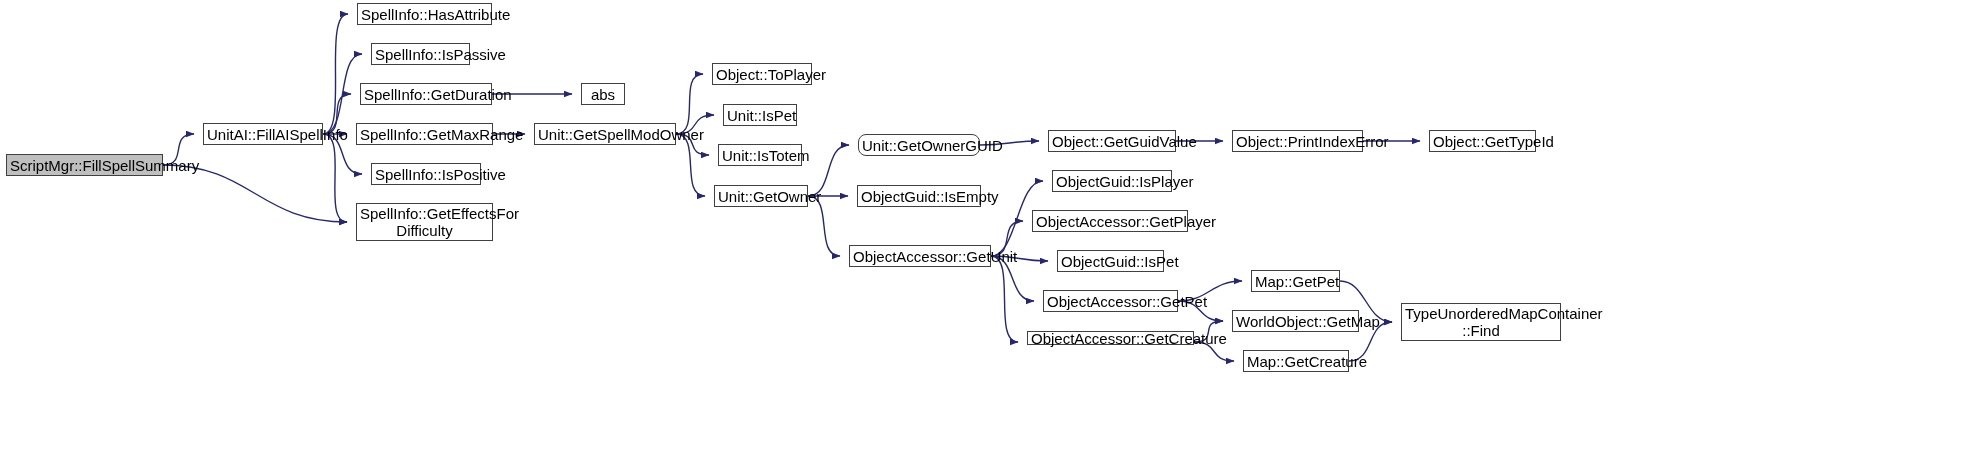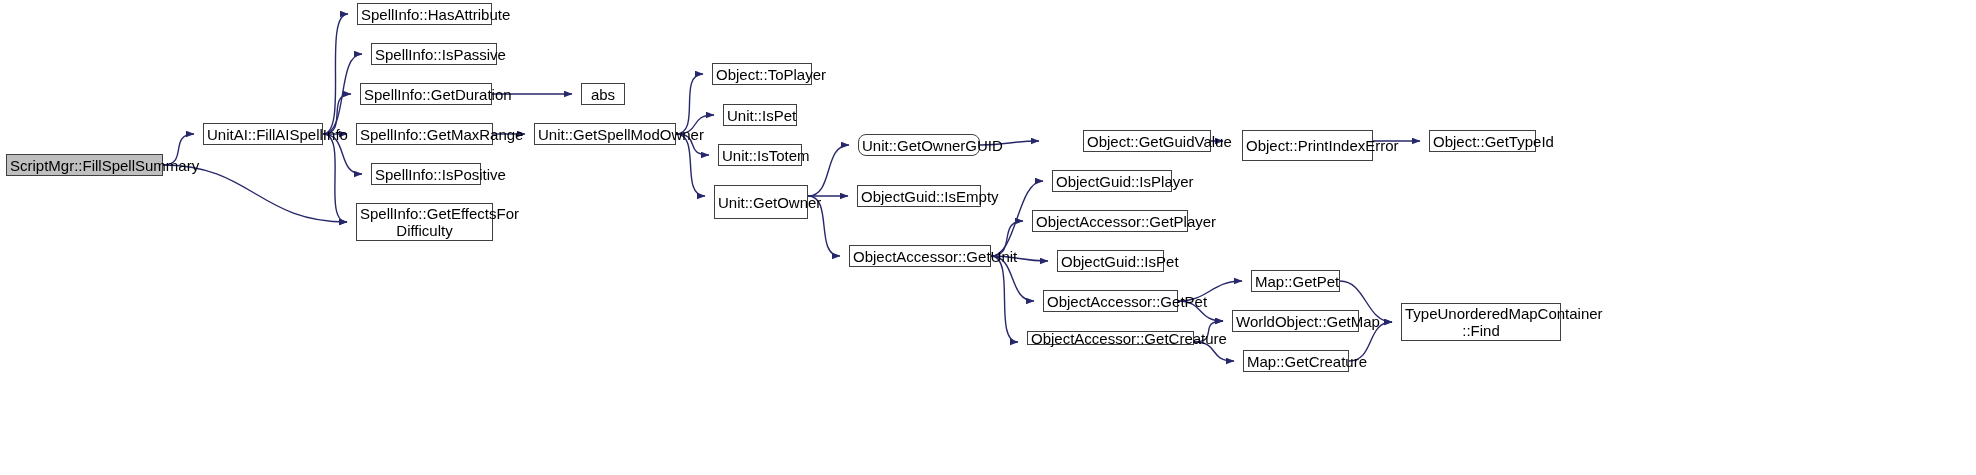--- a/index.html
+++ b/index.html
@@ -91,37 +91,37 @@
         <path d="M 1194 342 C 1220 342, 1197 321, 1223 321" fill="none" stroke="#27276b" stroke-width="1.4" marker-end="url(#arrowhead)"></path>
         <path d="M 1194 342 C 1220 342, 1208 361, 1234 361" fill="none" stroke="#27276b" stroke-width="1.4" marker-end="url(#arrowhead)"></path>
         <path d="M 1340 281 C 1366 281, 1366 322, 1392 322" fill="none" stroke="#27276b" stroke-width="1.4" marker-end="url(#arrowhead)"></path>
         <path d="M 1349 361 C 1375 361, 1366 322, 1392 322" fill="none" stroke="#27276b" stroke-width="1.4" marker-end="url(#arrowhead)"></path>
       </g>
   </svg>
   <div id="node-layer">
       <div class="gnode root" style="left: 6px; top: 154px; width: 157px; height: 22px;"><span class="nlabel">ScriptMgr::FillSpellSummary</span></div>
       <div class="gnode" style="left: 203px; top: 123px; width: 120px; height: 22px;"><span class="nlabel">UnitAI::FillAISpellInfo</span></div>
       <div class="gnode" style="left: 357px; top: 3px; width: 135px; height: 22px;"><span class="nlabel">SpellInfo::HasAttribute</span></div>
-      <div class="gnode" style="left: 371px; top: 43px; width: 126px; height: 22px;"><span class="nlabel">SpellInfo::IsPassive</span></div>
+      <div class="gnode" style="left: 371px; top: 43px; width: 99px; height: 22px;"><span class="nlabel">SpellInfo::IsPassive</span></div>
       <div class="gnode" style="left: 360px; top: 83px; width: 132px; height: 22px;"><span class="nlabel">SpellInfo::GetDuration</span></div>
       <div class="gnode" style="left: 356px; top: 123px; width: 137px; height: 22px;"><span class="nlabel">SpellInfo::GetMaxRange</span></div>
       <div class="gnode" style="left: 371px; top: 163px; width: 110px; height: 22px;"><span class="nlabel">SpellInfo::IsPositive</span></div>
       <div class="gnode" style="left: 356px; top: 203px; width: 137px; height: 38px;"><span class="nlabel">SpellInfo::GetEffectsFor
 Difficulty</span></div>
       <div class="gnode" style="left: 581px; top: 83px; width: 44px; height: 22px;"><span class="nlabel">abs</span></div>
       <div class="gnode" style="left: 534px; top: 123px; width: 142px; height: 22px;"><span class="nlabel">Unit::GetSpellModOwner</span></div>
       <div class="gnode" style="left: 712px; top: 63px; width: 100px; height: 22px;"><span class="nlabel">Object::ToPlayer</span></div>
       <div class="gnode" style="left: 723px; top: 104px; width: 74px; height: 22px;"><span class="nlabel">Unit::IsPet</span></div>
       <div class="gnode" style="left: 718px; top: 144px; width: 84px; height: 22px;"><span class="nlabel">Unit::IsTotem</span></div>
-      <div class="gnode" style="left: 714px; top: 185px; width: 94px; height: 34px;"><span class="nlabel">Unit::GetOwner</span></div>
+      <div class="gnode" style="left: 714px; top: 185px; width: 94px; height: 22px;"><span class="nlabel">Unit::GetOwner</span></div>
       <div class="gnode" style="left: 858px; top: 134px; width: 122px; height: 22px; border-radius: 8px;"><span class="nlabel">Unit::GetOwnerGUID</span></div>
       <div class="gnode" style="left: 857px; top: 185px; width: 124px; height: 22px;"><span class="nlabel">ObjectGuid::IsEmpty</span></div>
       <div class="gnode" style="left: 849px; top: 245px; width: 142px; height: 22px;"><span class="nlabel">ObjectAccessor::GetUnit</span></div>
-      <div class="gnode" style="left: 1048px; top: 130px; width: 128px; height: 22px; margin-left: 35px;"><span class="nlabel">Object::GetGuidValue</span></div>
-      <div class="gnode" style="left: 1232px; top: 130px; width: 131px; height: 31px; margin-left: 10px;"><span class="nlabel">Object::PrintIndexError</span></div>
+      <div class="gnode" style="left: 1048px; top: 130px; width: 128px; height: 22px;"><span class="nlabel">Object::GetGuidValue</span></div>
+      <div class="gnode" style="left: 1232px; top: 130px; width: 131px; height: 22px;"><span class="nlabel">Object::PrintIndexError</span></div>
       <div class="gnode" style="left: 1429px; top: 130px; width: 107px; height: 22px;"><span class="nlabel">Object::GetTypeId</span></div>
       <div class="gnode" style="left: 1052px; top: 170px; width: 120px; height: 22px;"><span class="nlabel">ObjectGuid::IsPlayer</span></div>
       <div class="gnode" style="left: 1032px; top: 210px; width: 156px; height: 22px;"><span class="nlabel">ObjectAccessor::GetPlayer</span></div>
       <div class="gnode" style="left: 1057px; top: 250px; width: 107px; height: 22px;"><span class="nlabel">ObjectGuid::IsPet</span></div>
       <div class="gnode" style="left: 1043px; top: 290px; width: 135px; height: 22px;"><span class="nlabel">ObjectAccessor::GetPet</span></div>
       <div class="gnode" style="left: 1027px; top: 331px; width: 167px; height: 14px;"><span class="nlabel">ObjectAccessor::GetCreature</span></div>
       <div class="gnode" style="left: 1251px; top: 270px; width: 89px; height: 22px;"><span class="nlabel">Map::GetPet</span></div>
       <div class="gnode" style="left: 1232px; top: 310px; width: 127px; height: 22px;"><span class="nlabel">WorldObject::GetMap</span></div>
       <div class="gnode" style="left: 1243px; top: 350px; width: 106px; height: 22px;"><span class="nlabel">Map::GetCreature</span></div>
       <div class="gnode" style="left: 1401px; top: 303px; width: 160px; height: 38px;"><span class="nlabel">TypeUnorderedMapContainer

